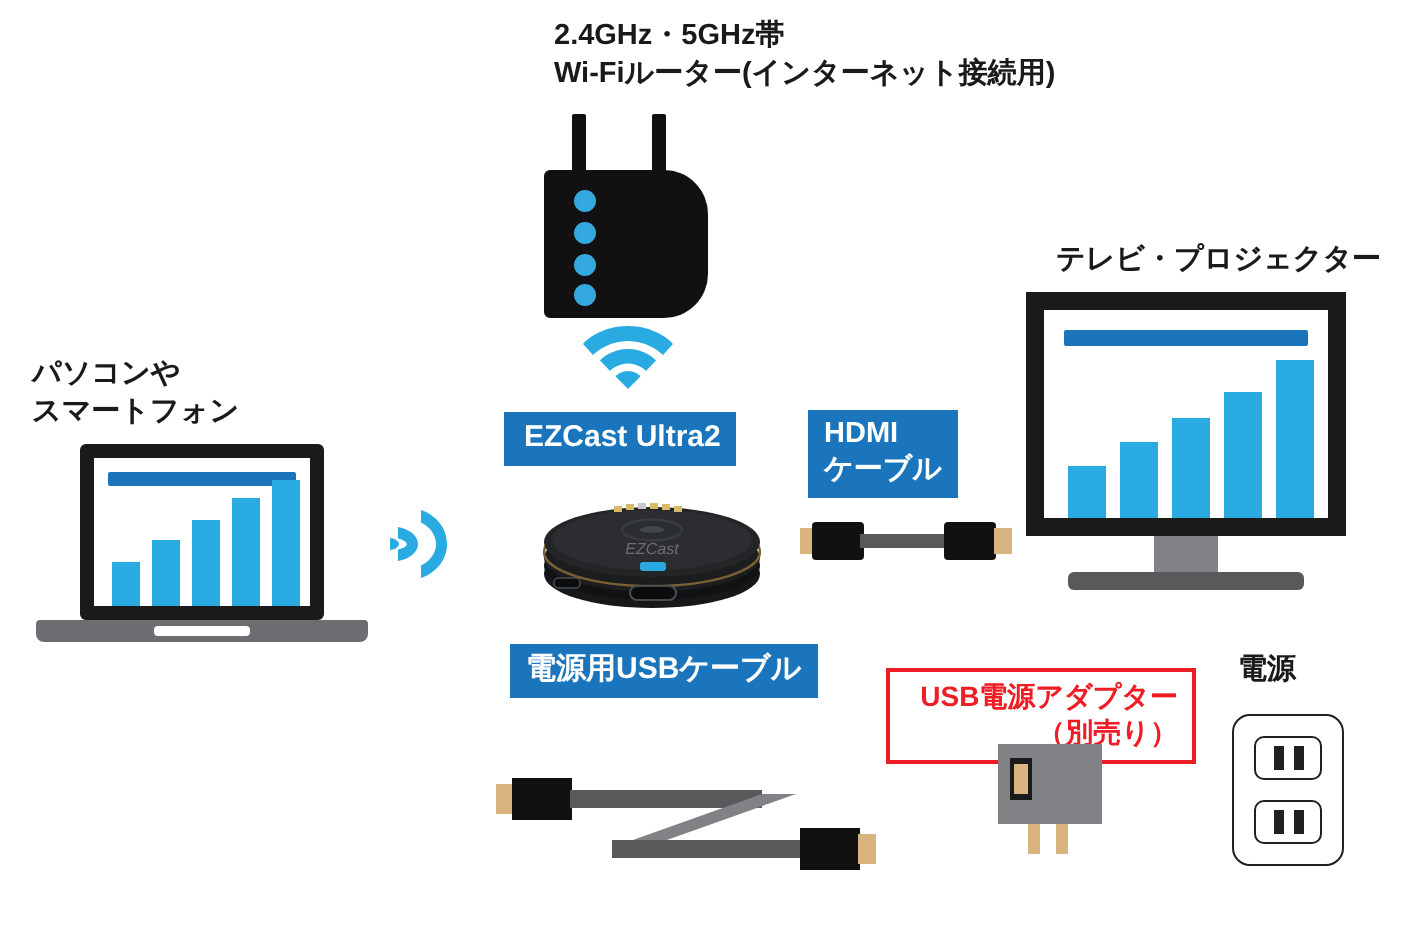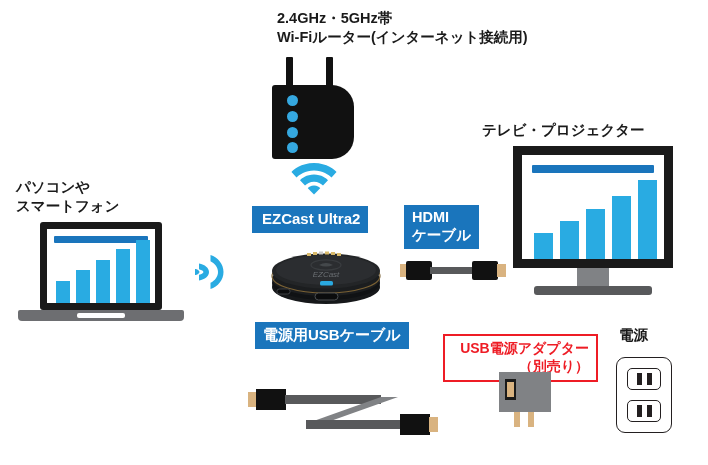--- a/index.html
+++ b/index.html
@@ -256,21 +256,21 @@
   </div>
 
   <div class="abs" style="left:193px;top:251px;">
     <svg class="wifi-right" viewBox="0 0 32 42" xmlns="http://www.w3.org/2000/svg">
       <path d="M2 18 C4 18 6.5 19.5 6.5 21 C6.5 22.5 4 24 2 24 L2 18 Z" fill="#29abe2"></path>
       <path d="M6 12.5 C12 13.5 16 17 16 21 C16 25 12 28.5 6 29.5 L6 23.8 C9 23 10.4 22 10.4 21 C10.4 20 9 19 6 18.2 Z" fill="#29abe2"></path>
       <path d="M17.5 4 C25 6.5 30.5 13 30.5 21 C30.5 29 25 35.5 17.5 38 L17.5 31.8 C22 29.6 25 25.6 25 21 C25 16.4 22 12.4 17.5 10.2 Z" fill="#29abe2"></path>
     </svg>
   </div>
 
-  <div class="abs caption" style="left:482px;top:121px;font-size:14.5px;">テレビ・プロジェクター</div>
+  <div class="abs caption" style="left:528px;top:121px;font-size:14.5px;">テレビ・プロジェクター</div>
 
   <div class="abs" style="left:513px;top:146px;">
     <div class="tv-frame">
       <div class="screen">
         <div class="chart">
           <div class="chart-title-bar" style="left:10px;top:10px;right:10px;height:8px;"></div>
           <div class="bar" style="left:12px;width:19px;height:26px;"></div>
           <div class="bar" style="left:38px;width:19px;height:38px;"></div>
           <div class="bar" style="left:64px;width:19px;height:50px;"></div>
           <div class="bar" style="left:90px;width:19px;height:63px;"></div>

